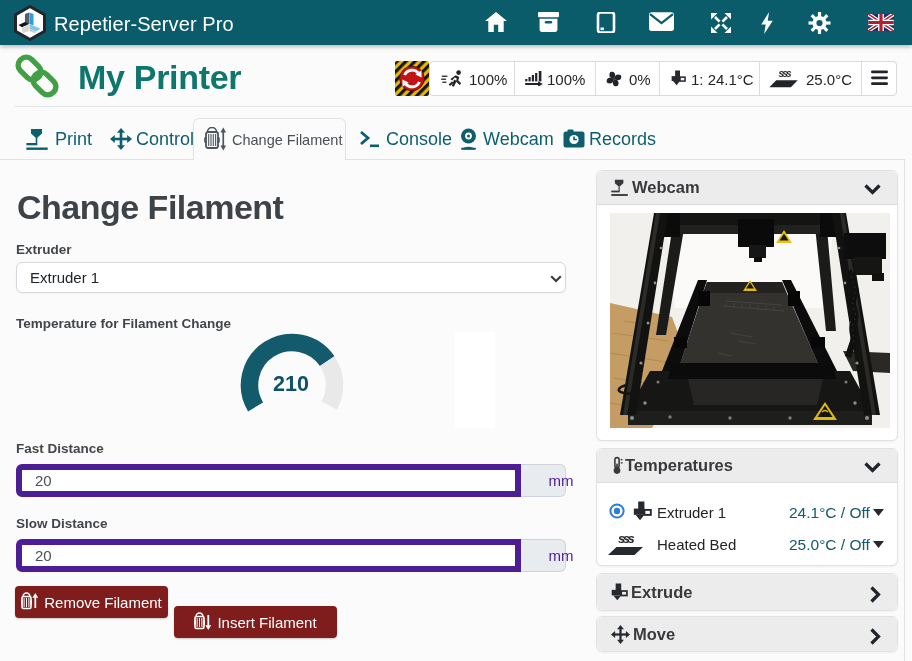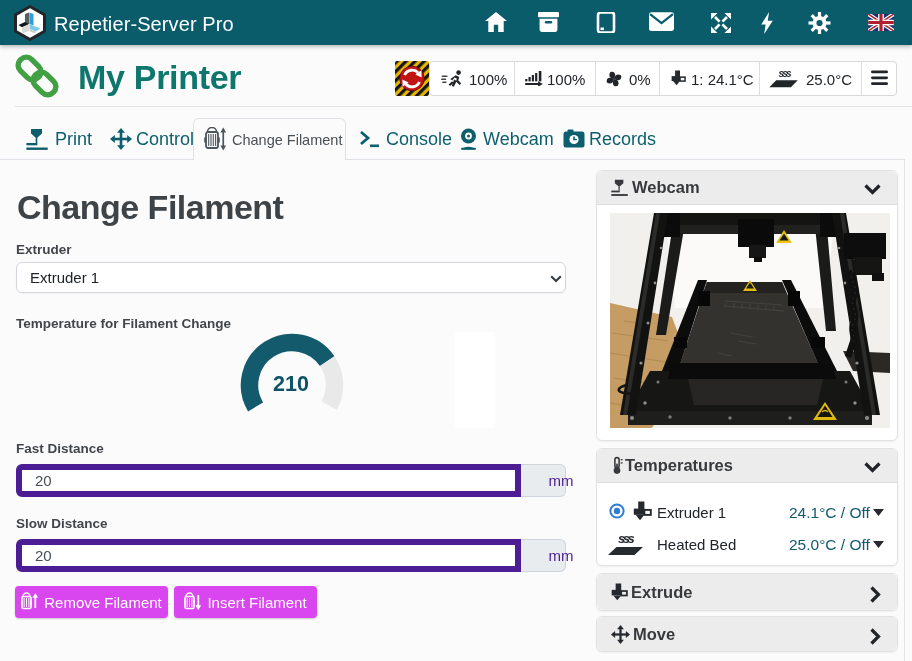--- a/index.html
+++ b/index.html
@@ -42,21 +42,21 @@
   color:#3e4347; letter-spacing:-0.5px; }
 .lbl { position:absolute; font-size:13.5px; font-weight:700; color:#42464b; }
 #selbox { position:absolute; left:16px; top:262px; width:550px; height:31px; background:#fff;
   border:1px solid #d4d8dc; border-radius:6px; box-shadow:0 1px 2px rgba(0,0,0,.04);
   font-size:15px; color:#212529; display:flex; align-items:center; padding-left:13px; }
 .input { position:absolute; background:#fff; border:6px solid #4c1d95; font-size:15px;
   color:#495057; display:flex; align-items:center; padding-left:13px; }
 .addon { position:absolute; background:#e9ecef; border:1px solid #ced4da; border-left:0;
   font-size:15px; color:#4c1d95; display:flex; align-items:center; justify-content:center;
   border-radius:0 6px 6px 0;padding-left:36px; }
-.btn { position:absolute; top:586px; height:32px; background:#d946ef; border-radius:4px;
+.btn { position:absolute; top:586px; height:32px; background:#7f1d1d; border-radius:4px;
   color:#fff; font-size:15px; display:flex; align-items:center; justify-content:center;
   gap:8px; box-shadow:0 1px 2px rgba(0,0,0,.2); }
 #whiterect { position:absolute; left:455px; top:332px; width:40px; height:96px; background:#fff; }
 
 
 .panel { position:absolute; left:596px; width:302px; background:#fff;
   border:1px solid #e2e2e2; border-radius:6px; box-shadow:0 1px 2px rgba(0,0,0,.05); }
 .phead { height:34px; background:#ececec; border-bottom:1px solid #dcdcdc;
   border-radius:6px 6px 0 0; display:flex; align-items:center; padding-left:14px;
   font-size:16.5px; font-weight:700; color:#37393c; }
@@ -338,21 +338,21 @@
       </g>
       <g fill="#fff">
         <rect x="0" y="8.5" width="1.6" height="4"></rect>
         <rect x="9.4" y="8.5" width="1.6" height="4"></rect>
         <rect x="13.4" y="5" width="1.8" height="11"></rect>
         <polygon points="14.3,1 11.4,5.8 17.2,5.8"></polygon>
       </g>
     </svg>
     <span style="margin-left:-2px">Remove Filament</span>
   </div>
-  <div class="btn" style="left:174px;width:143px;">
+  <div class="btn" style="left:174px;width:163px;margin-top:20px;">
     <svg width="17" height="19" viewBox="0 0 17 19" style="margin-top:-1px">
       <g stroke="#fff" fill="none">
         <path d="M2 4.5 a3.5 3.5 0 0 1 7 0" stroke-width="1.4"></path>
         <rect x="1" y="4.5" width="9" height="12" rx="1.5" stroke-width="1.6"></rect>
         <path d="M3.1 6 V15 M5.5 6 V15 M7.9 6 V15" stroke-width="1"></path>
       </g>
       <g fill="#fff">
         <rect x="0" y="8.5" width="1.6" height="4"></rect>
         <rect x="9.4" y="8.5" width="1.6" height="4"></rect>
         <rect x="13.4" y="3" width="1.8" height="11"></rect>

